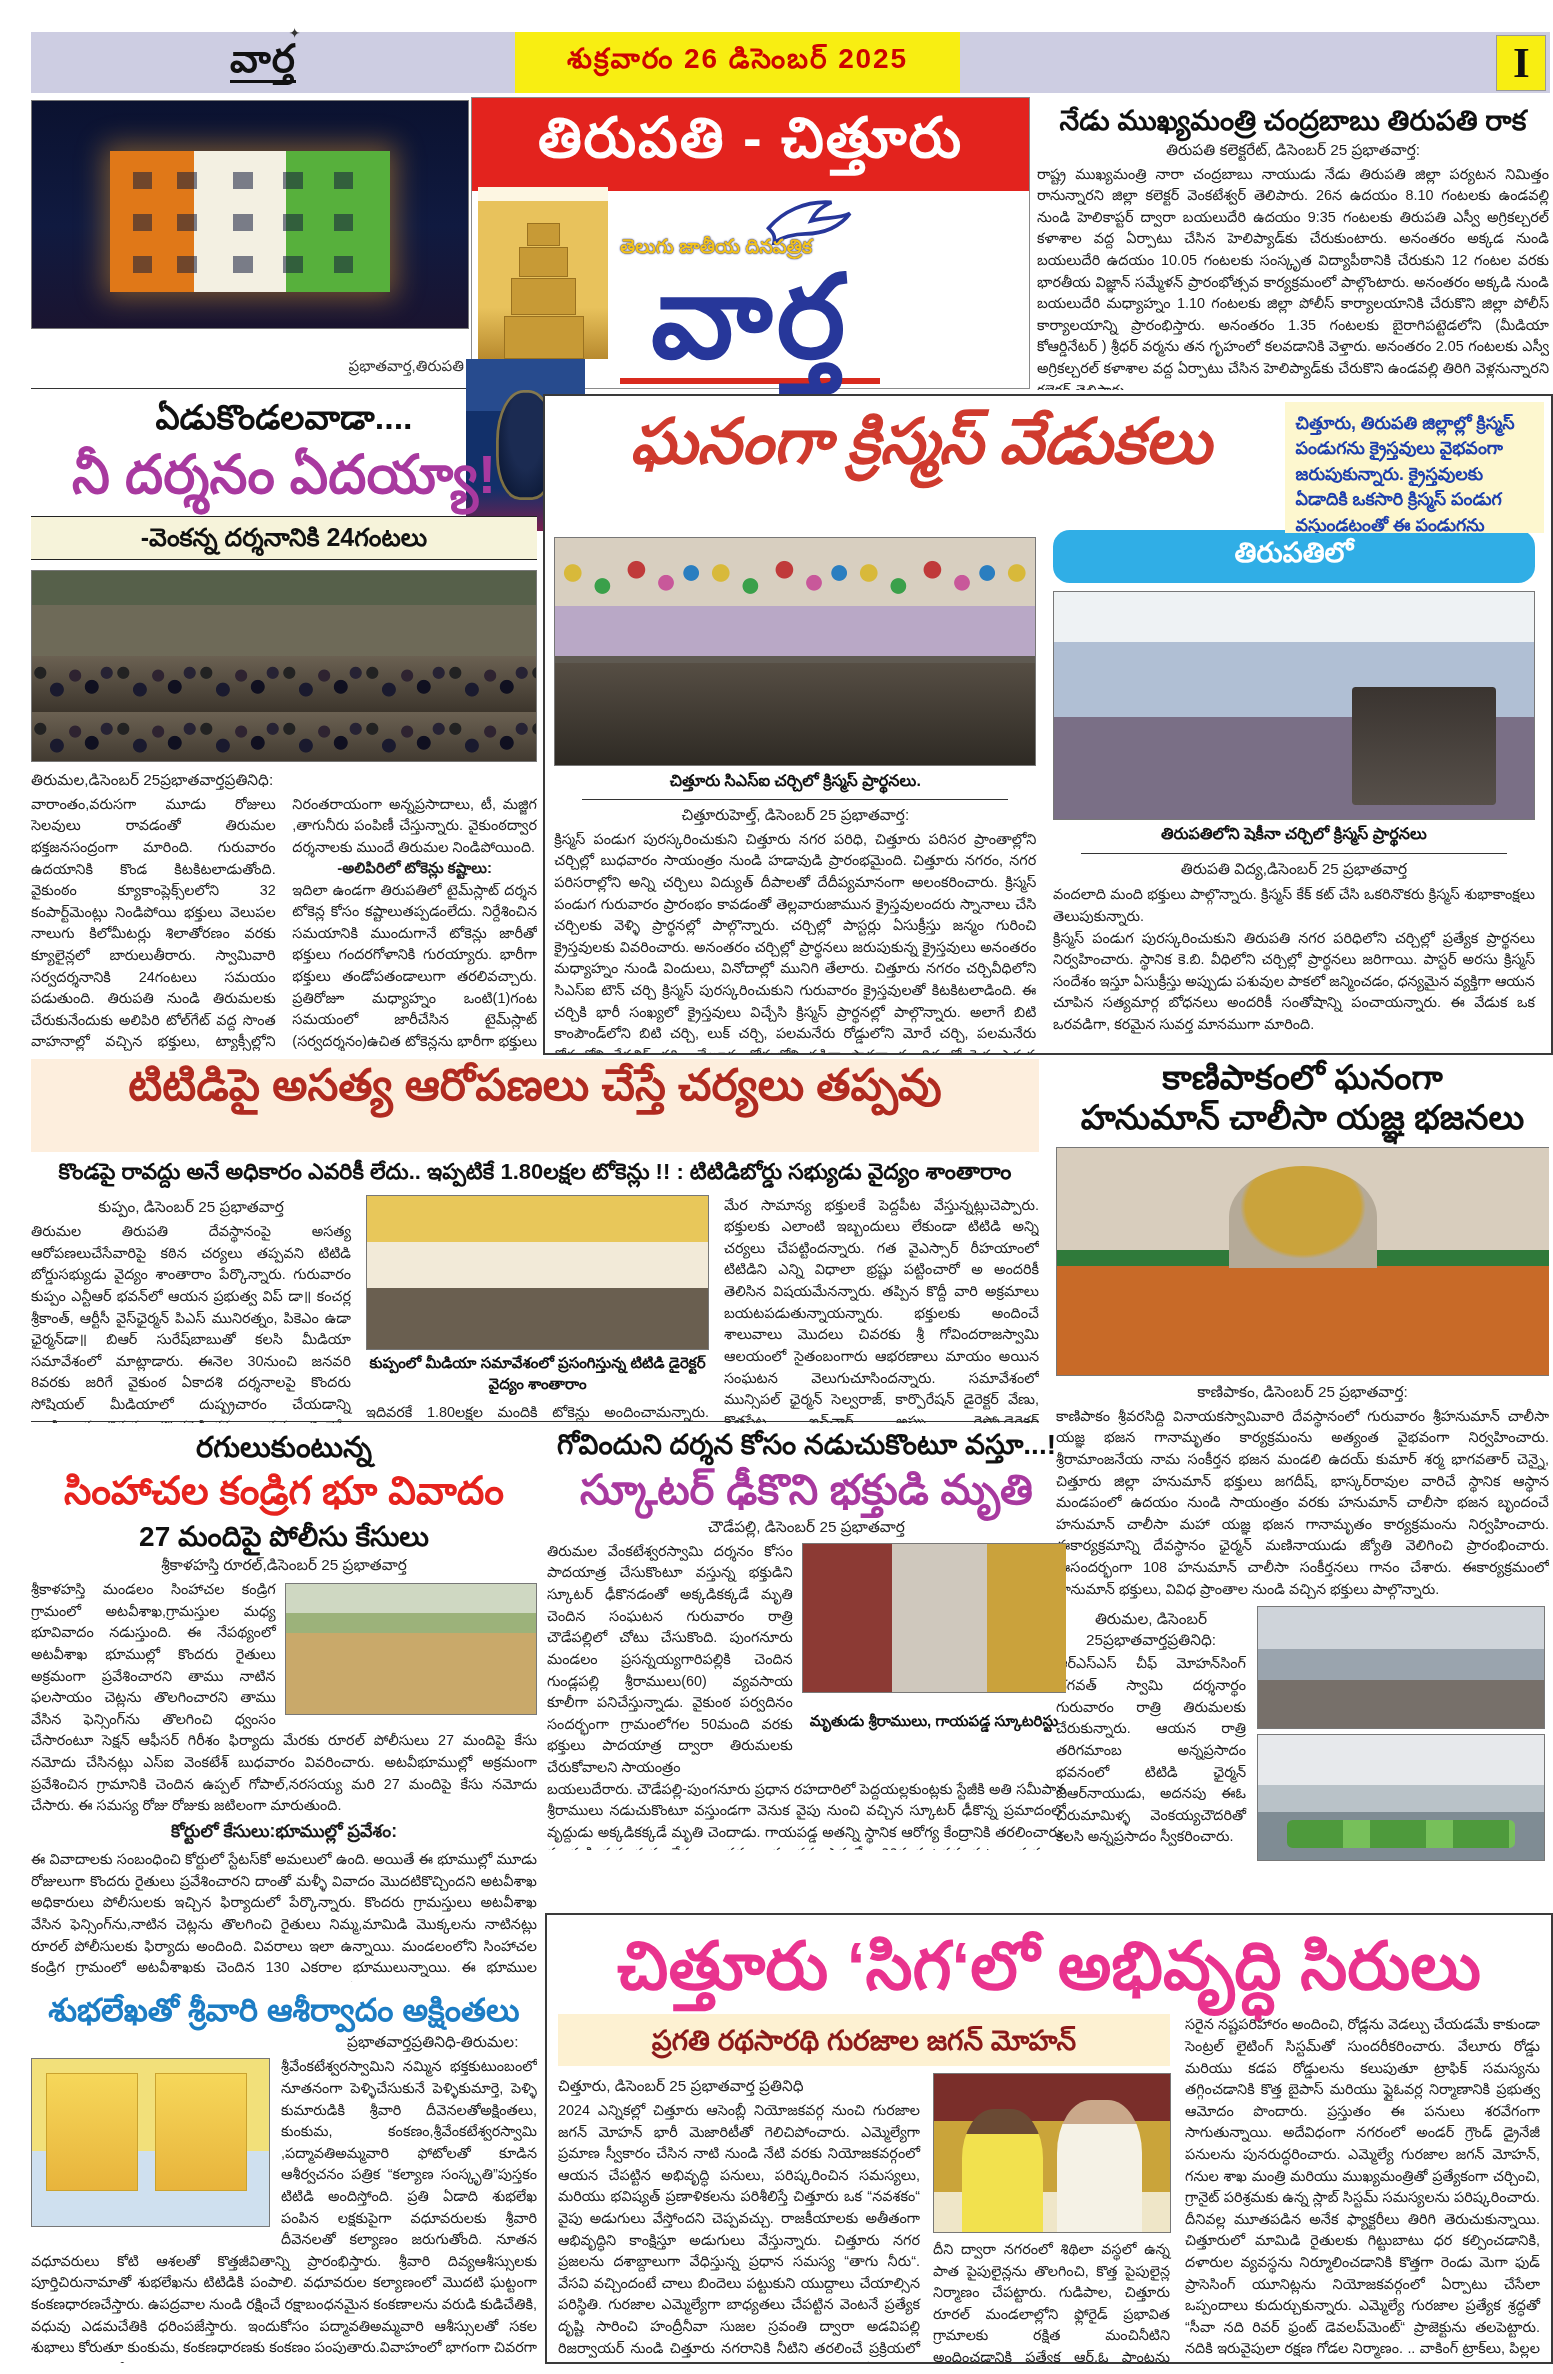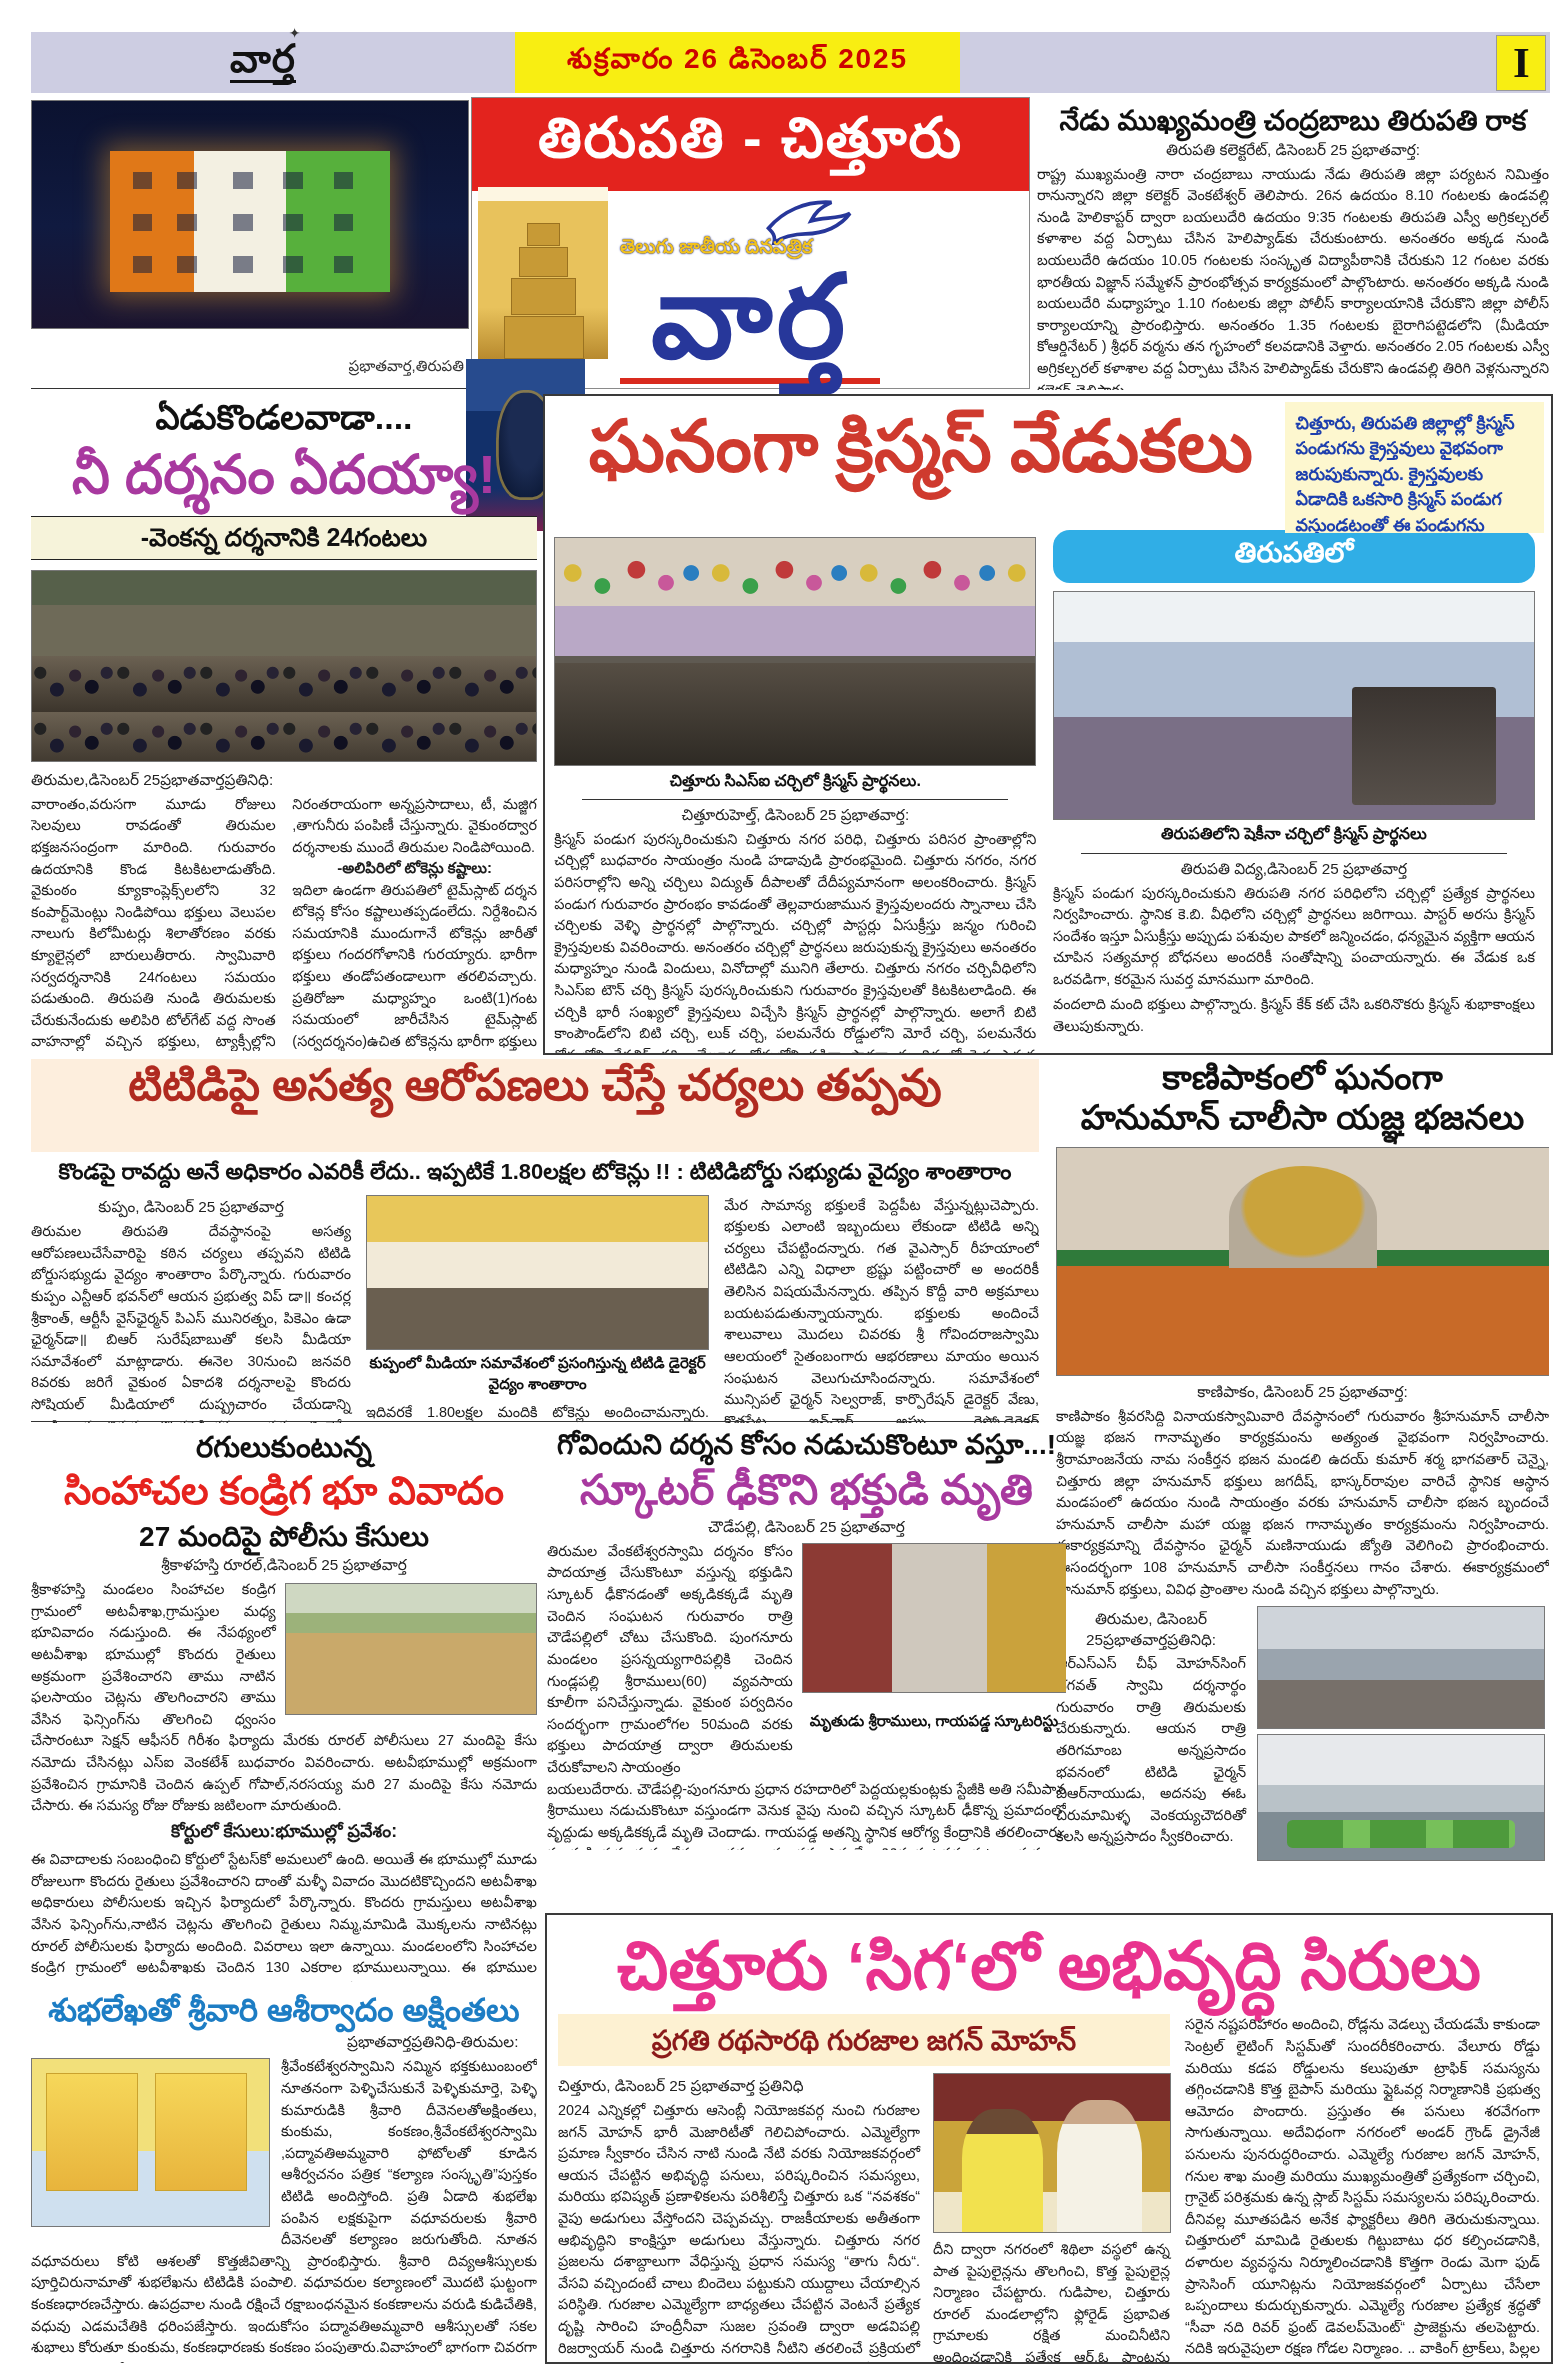--- a/index.html
+++ b/index.html
@@ -152,21 +152,21 @@
         <div class="body-txt">వారాంతం,వరుసగా మూడు రోజులు సెలవులు రావడంతో తిరుమల భక్తజనసంద్రంగా మారింది. గురువారం ఉదయానికి కొండ కిటకిటలాడుతోంది. వైకుంఠం క్యూకాంప్లెక్స్‌లలోని 32 కంపార్ట్‌మెంట్లు నిండిపోయి భక్తులు వెలుపల నాలుగు కిలోమీటర్లు శిలాతోరణం వరకు క్యూలైన్లలో బారులుతీరారు. స్వామివారి సర్వదర్శనానికి 24గంటలు సమయం పడుతుంది. తిరుపతి నుండి తిరుమలకు చేరుకునేందుకు అలిపిరి టోల్‌గేట్ వద్ద సొంత వాహనాల్లో వచ్చిన భక్తులు, ట్యాక్సీల్లోని భక్తులు బారులుతీరి గంటల తరబడి తనిఖీలకు వేచిఉంటున్నారు. సాయంత్రం వరకు 47వేల మంది భక్తులకు మహాలఘు దర్శనం చేయించారు. ఇంకా 25వేలమంది భక్తులు అర్ధరాత్రివరకు దర్శనం చేసుకునే వీలుందని టిటిడి వర్గాలు తెలిపాయి. అదనపు ఈఓ వెంకయ్యచౌదరి,ఆలయ అధికారులు శ్రీవారి సేవకు లతో భక్తులకు నిరంతరాయంగా అన్నప్రసాదాలు, టీ, మజ్జిగ ,తాగునీరు పంపిణీ చేస్తున్నారు. వైకుంఠద్వార దర్శనాలకు ముందే తిరుమల నిండిపోయింది.</div>
         <div class="crosshead">-అలిపిరిలో టోకెన్లు కష్టాలు:</div>
         <div class="body-txt">ఇదిలా ఉండగా తిరుపతిలో టైమ్‌స్లాట్ దర్శన టోకెన్ల కోసం కష్టాలుతప్పడంలేదు. నిర్దేశించిన సమయానికి ముందుగానే టోకెన్లు జారీతో భక్తులు గందరగోళానికి గురయ్యారు. భారీగా భక్తులు తండోపతండాలుగా తరలివచ్చారు. ప్రతిరోజూ మధ్యాహ్నం ఒంటి(1)గంట సమయంలో జారీచేసిన టైమ్‌స్లాట్ (సర్వదర్శనం)ఉచిత టోకెన్లను భారీగా భక్తులు క్యూలైన్లలో చేరడంతో గురువారం ఉదయం 10గంటలకే టోకెన్లు జారీని ప్రారంభించారు. ఎస్పీ లంకెల సుబ్బారాయుడు సిసికెమెరాల్లో పరిస్థితిని సమీక్షించారు. భక్తులను నియంత్రించడంలో పోలీసులు సహనంతో పనిచేశారని, ఎక్కడా ఎటువంటి లాఠీచార్జీగానీ, తొక్కిసలాటజరగలేదని తెలిపారు.</div>
       </div>
     </div>
   </div>
 
   <div class="abs box-frame" style="left:543px;top:394px;width:1006px;height:657px;overflow:hidden;">
     <div style="position:relative;height:130px;">
       <div class="abs" style="left:9.3px;top:9.3px;width:733px;">
-        <div class="hl" style="font-size:72px;color:#cf3a2e;font-family:'Liberation Serif','DejaVu Serif',serif;">ఘనంగా క్రిస్మస్ వేడుకలు</div>
+        <div class="hl" style="font-size:63px;color:#cf3a2e;font-family:'Liberation Serif','DejaVu Serif',serif;font-style:italic;">ఘనంగా క్రిస్మస్ వేడుకలు</div>
       </div>
       <div class="abs intro-box" style="right:7.4px;top:5.6px;width:237px;height:113px;overflow:hidden;">
         <span>చిత్తూరు, తిరుపతి జిల్లాల్లో క్రిస్మస్ పండుగను క్రైస్తవులు వైభవంగా జరుపుకున్నారు. క్రైస్తవులకు ఏడాదికి ఒకసారి క్రిస్మస్ పండుగ వస్తుండటంతో ఈ పండుగను ఘనంగా నిర్వహించారు.</span>
       </div>
     </div>
     <div style="display:flex;gap:16.7px;padding:3.7px 9.3px 0 9.3px;">
 
       <div style="width:482px;">
         <div class="photo ph-church1" style="width:480px;height:227px;margin-top:7.4px;">
           <div class="deco"></div>
@@ -179,22 +179,22 @@
       </div>
 
       <div style="width:482px;">
         <div class="pill" style="background:#30aee6;">తిరుపతిలో</div>
         <div class="photo ph-church2" style="width:480px;height:227px;margin-top:7.4px;">
           <div class="pulpit"></div>
         </div>
         <div class="caption" style="margin-top:5.6px;">తిరుపతిలోని షెకీనా చర్చిలో  క్రిస్మస్ ప్రార్థనలు</div>
         <div class="divider" style="margin:5.6px 28px;"></div>
         <div class="dateline">తిరుపతి విద్య,డిసెంబర్ 25 ప్రభాతవార్త</div>
+        <div class="body-txt" style="margin-top:3.7px;">వందలాది మంది భక్తులు పాల్గొన్నారు.  క్రిస్మస్ కేక్ కట్ చేసి ఒకరినొకరు క్రిస్మస్ శుభాకాంక్షలు తెలుపుకున్నారు.</div>
         <div class="body-txt">క్రిస్మస్ పండుగ పురస్కరించుకుని తిరుపతి నగర పరిధిలోని చర్చిల్లో ప్రత్యేక ప్రార్థనలు నిర్వహించారు. స్థానిక కె.బి. వీధిలోని చర్చిల్లో ప్రార్థనలు జరిగాయి. పాస్టర్ అరసు క్రిస్మస్ సందేశం ఇస్తూ ఏసుక్రీస్తు అప్పుడు పశువుల పాకలో జన్మించడం, ధన్యమైన వ్యక్తిగా ఆయన చూపిన సత్యమార్గ బోధనలు అందరికీ సంతోషాన్ని పంచాయన్నారు. ఈ వేడుక ఒక ఒరవడిగా, కరమైన సువర్త మానముగా మారింది.</div>
-        <div class="body-txt" style="margin-top:3.7px;">వందలాది మంది భక్తులు పాల్గొన్నారు.  క్రిస్మస్ కేక్ కట్ చేసి ఒకరినొకరు క్రిస్మస్ శుభాకాంక్షలు తెలుపుకున్నారు.</div>
       </div>
     </div>
   </div>
 
   <div class="abs" style="left:31px;top:1059px;width:1008px;height:364px;overflow:hidden;">
     <div class="peach-band" style="height:93px;">
       <div class="hl" style="font-size:44px;color:#b02a20;">టిటిడిపై అసత్య ఆరోపణలు చేస్తే చర్యలు తప్పవు</div>
     </div>
     <div class="hl" style="font-size:22px;color:#111;margin-top:7.4px;">కొండపై రావద్దు అనే అధికారం ఎవరికీ లేదు.. ఇప్పటికే 1.80లక్షల టోకెన్లు !! : టిటిడిబోర్డు సభ్యుడు వైద్యం శాంతారాం</div>
     <div style="display:flex;gap:15px;margin-top:9.3px;">

